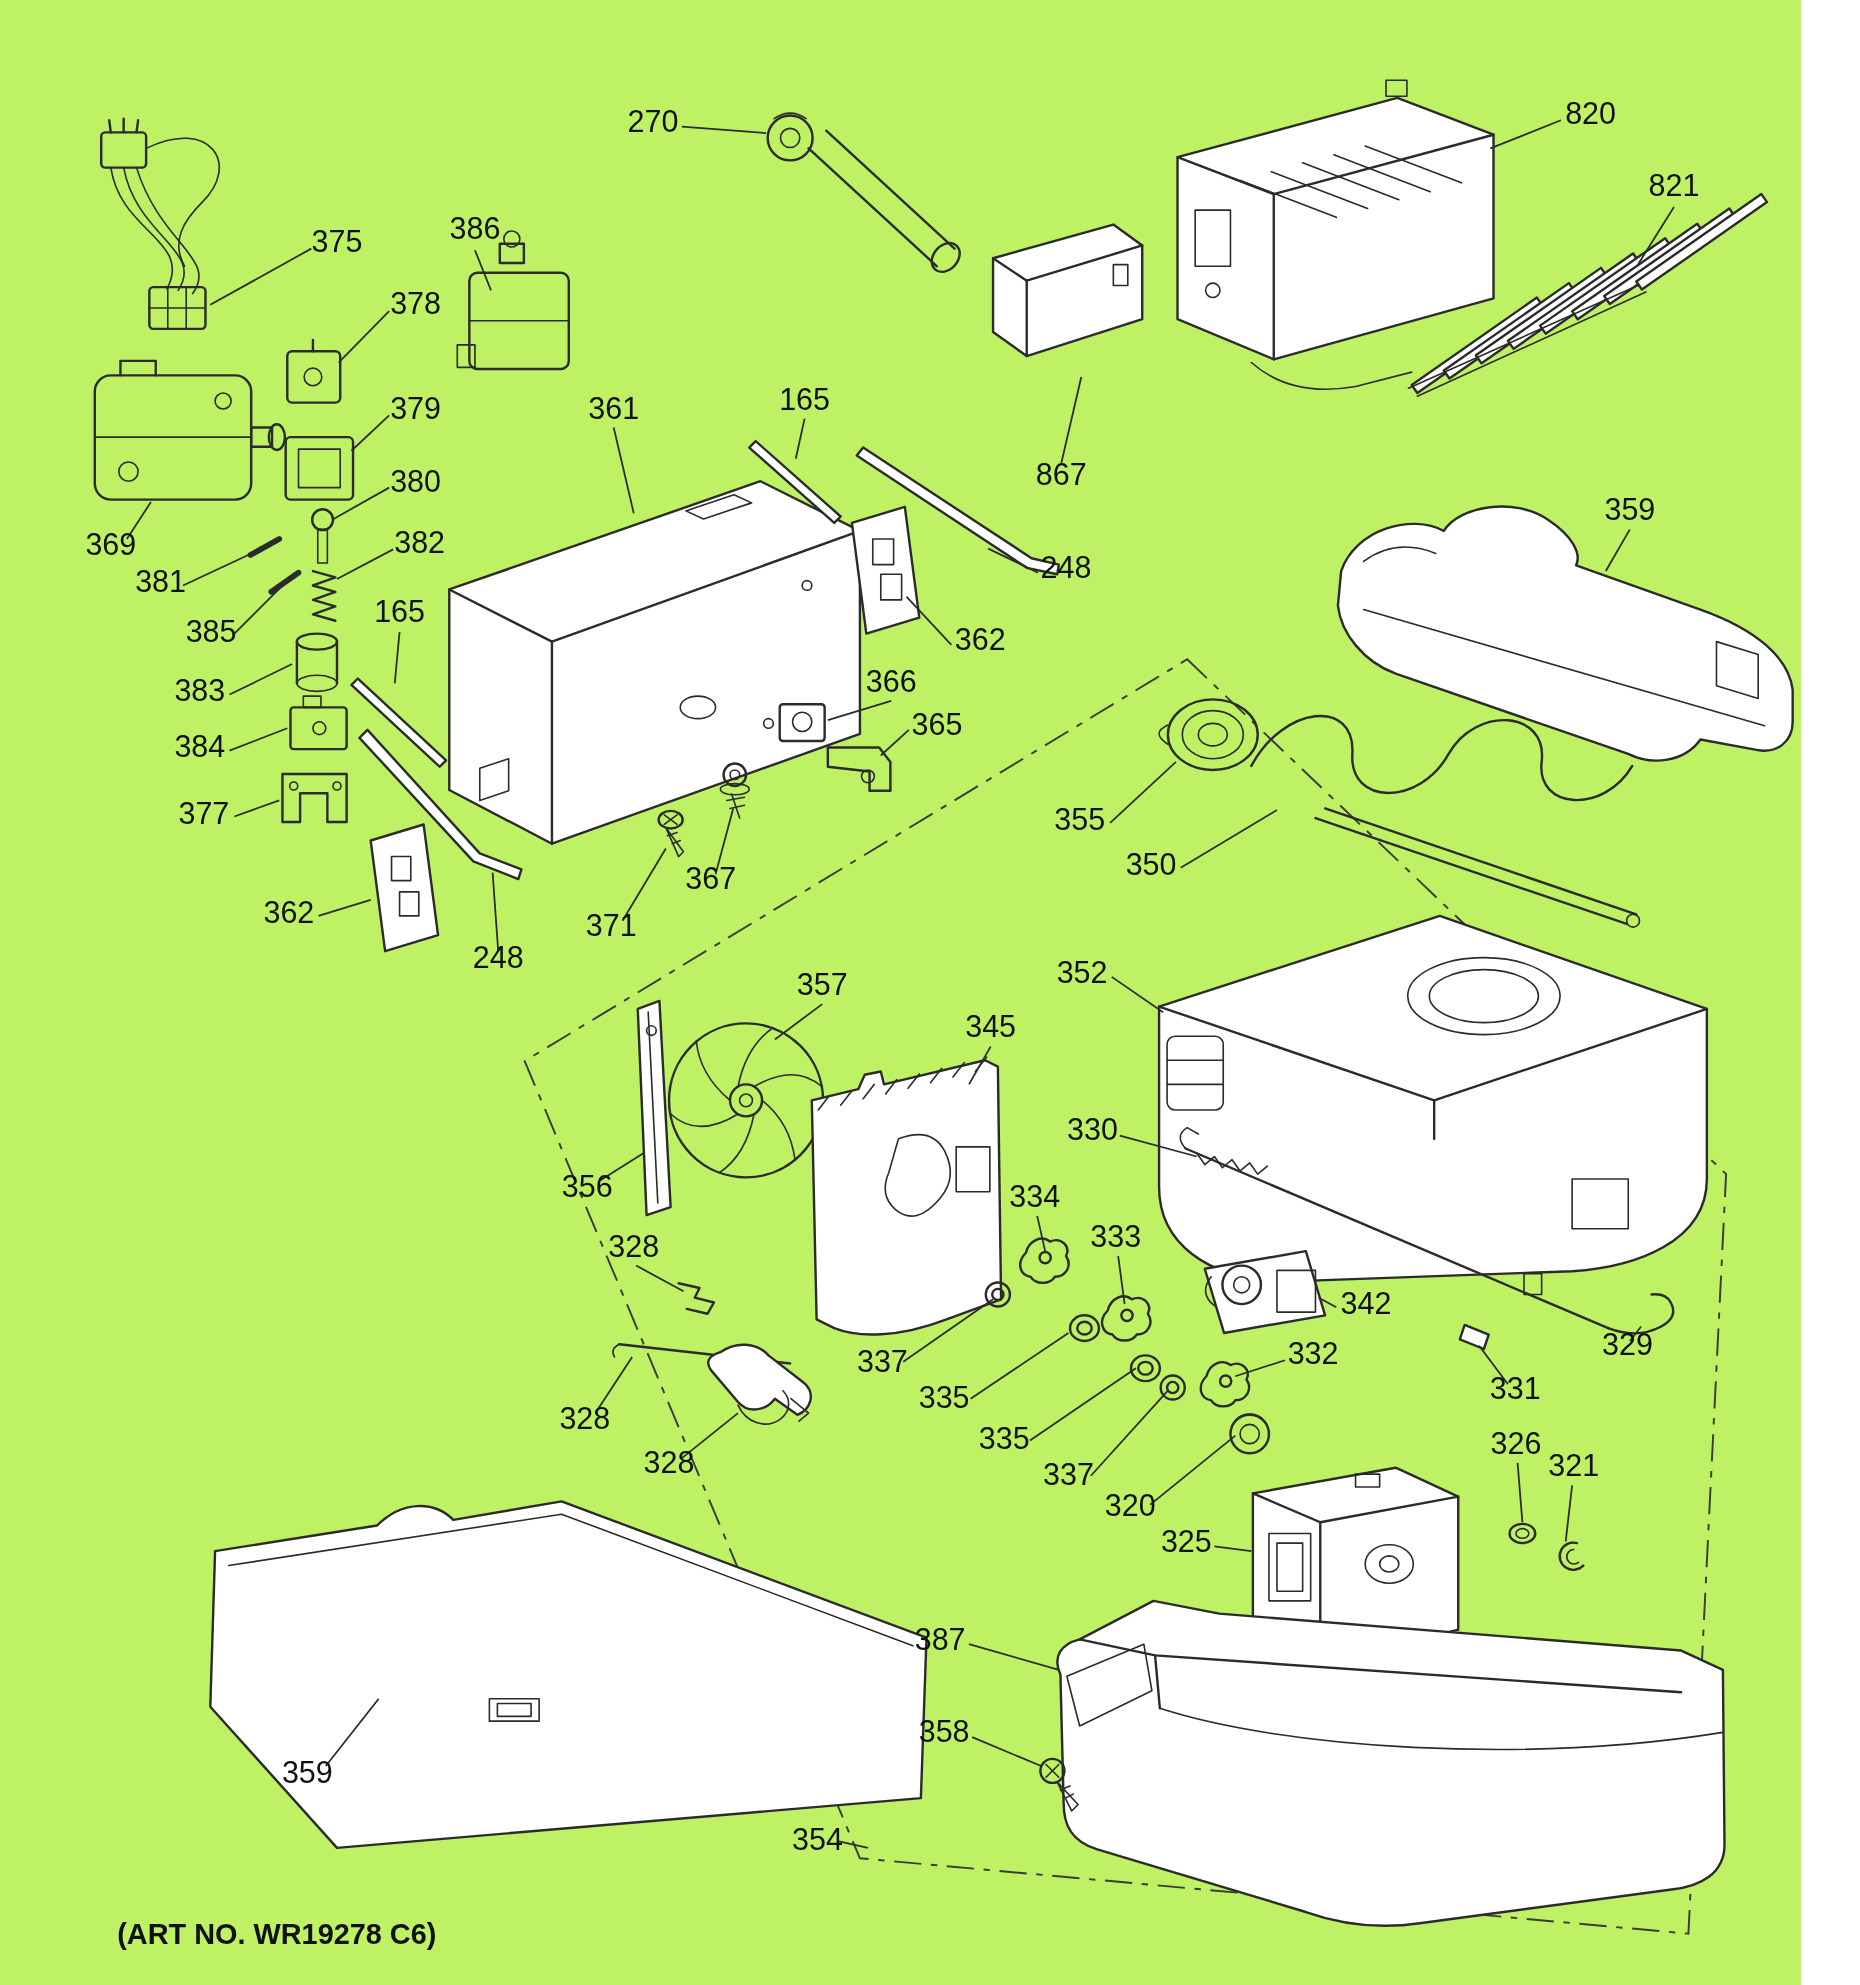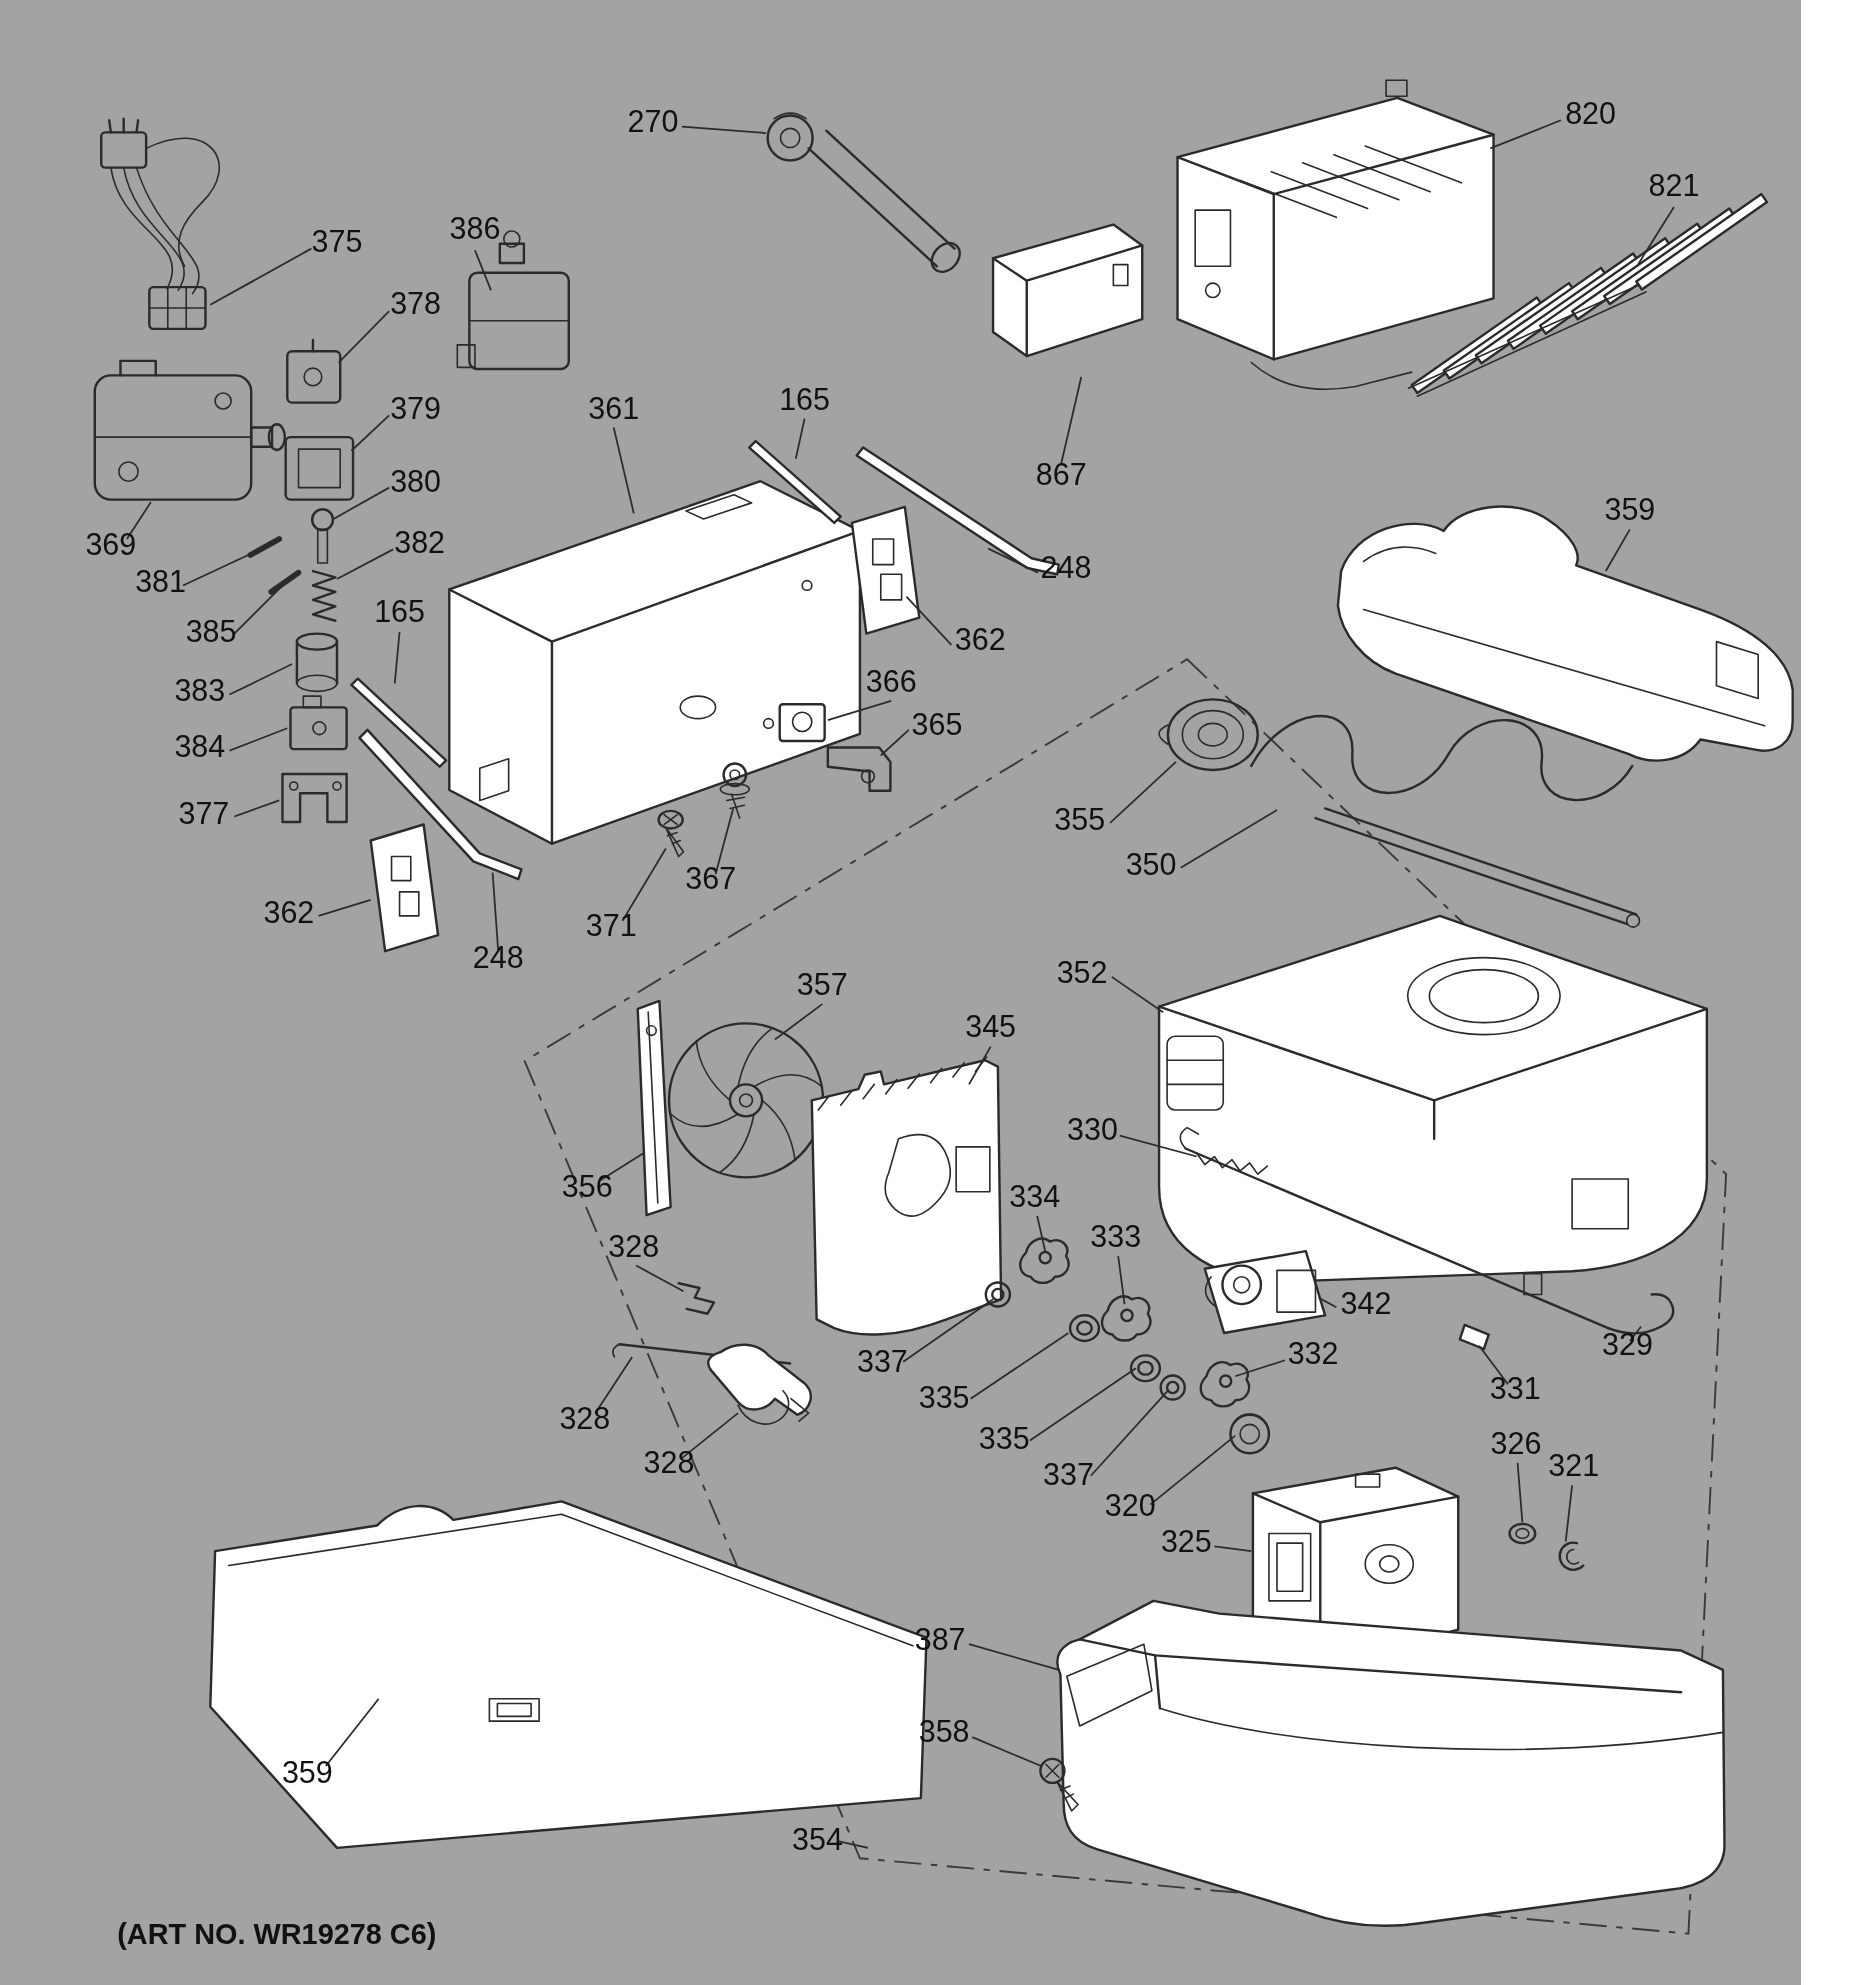--- a/index.html
+++ b/index.html
@@ -1,16 +1,16 @@
 <!DOCTYPE html>
 <html style="font-size:13px"><head>
 <meta charset="utf-8">
 <style>
   html,body{margin:0;padding:0;background:#ffffff;}
-  .page{position:relative;width:1801px;height:1985px;background:#a3a3a3;overflow:hidden;
+  .page{position:relative;width:1801px;height:1985px;background:#bef264;overflow:hidden;
         font-family:"Liberation Sans", sans-serif;}
   svg{display:block;}
   svg text{font-family:"Liberation Sans", sans-serif;font-size:38px;fill:#111;}
   svg text.artno{font-size:36px;font-weight:bold;}
   .part{fill:none;stroke:#2b2b2b;stroke-width:3;stroke-linejoin:round;stroke-linecap:round;}
   .part .fillw{fill:#ffffff;}
   .thin{stroke-width:2;}
   .leader{stroke:#2b2b2b;stroke-width:2.2;fill:none;}
   .dash{stroke:#3a3a3a;stroke-width:2.4;fill:none;stroke-dasharray:34 12 8 12;}
 </style>

